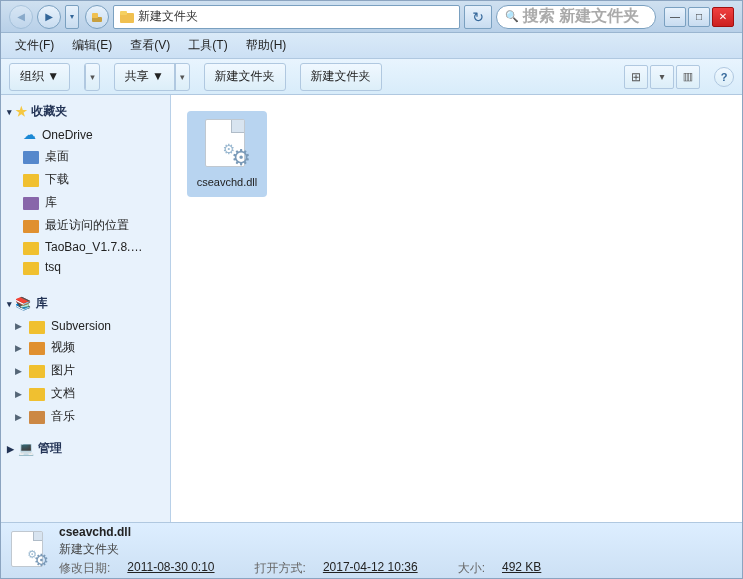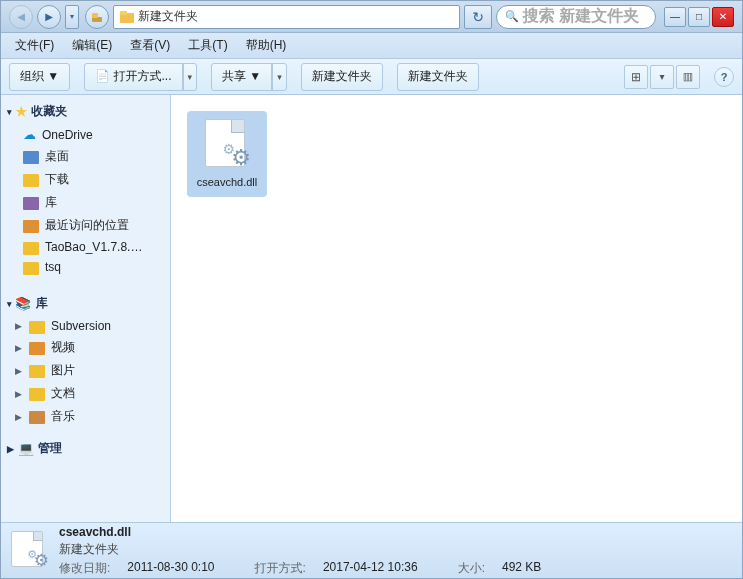--- a/index.html
+++ b/index.html
@@ -423,21 +423,21 @@
       display: flex;
       gap: 40px;
       font-size: 12px;
       color: #444;
     }
     .status-detail-item {
       display: flex;
       gap: 17px;
     }
     .status-detail-label { color: #666; }
-    .status-detail-value { color: #222; }
+    .status-detail-value { color: #222; text-decoration: underline; }
   </style>
 </head>
 <body>
 
 <div class="window">
 
   <div class="titlebar">
     <div class="titlebar-nav">
       <div class="nav-btn disabled">◀</div>
       <div class="nav-btn">▶</div>
@@ -477,21 +477,20 @@
     <div class="menu-item">工具(T)</div>
     <div class="menu-item">帮助(H)</div>
   </div>
 
   <div class="toolbar">
     <div class="toolbar-group">
       <div class="toolbar-btn">组织 ▼</div>
     </div>
     <div class="toolbar-sep"></div>
     <div class="toolbar-group">
-      <div class="toolbar-btn">📄 打开方式...</div>
       <div class="toolbar-btn-dropdown">▾</div>
     </div>
     <div class="toolbar-sep"></div>
     <div class="toolbar-group">
       <div class="toolbar-btn">共享 ▼</div>
       <div class="toolbar-btn-dropdown">▾</div>
     </div>
     <div class="toolbar-sep"></div>
     <div class="toolbar-group">
       <div class="toolbar-btn">新建文件夹</div>

